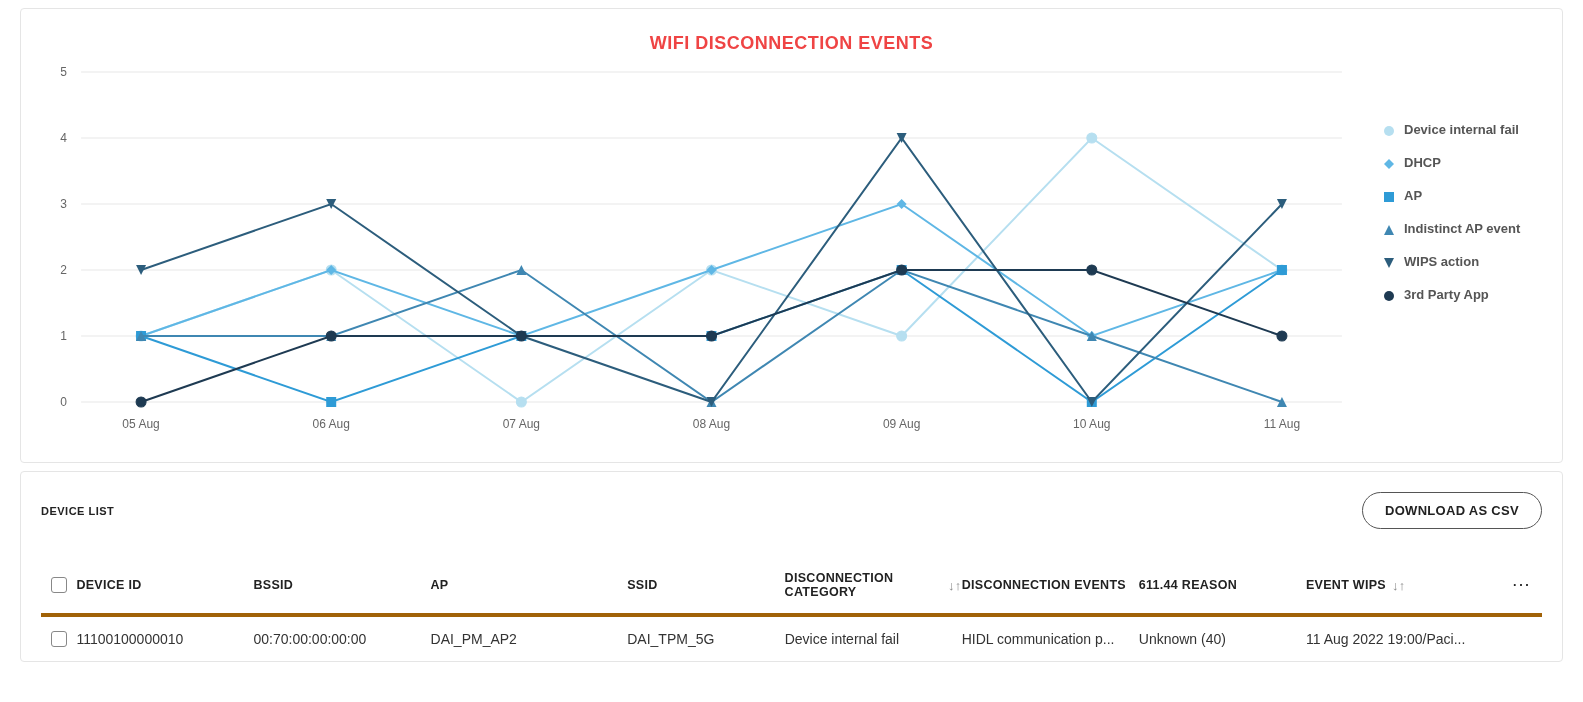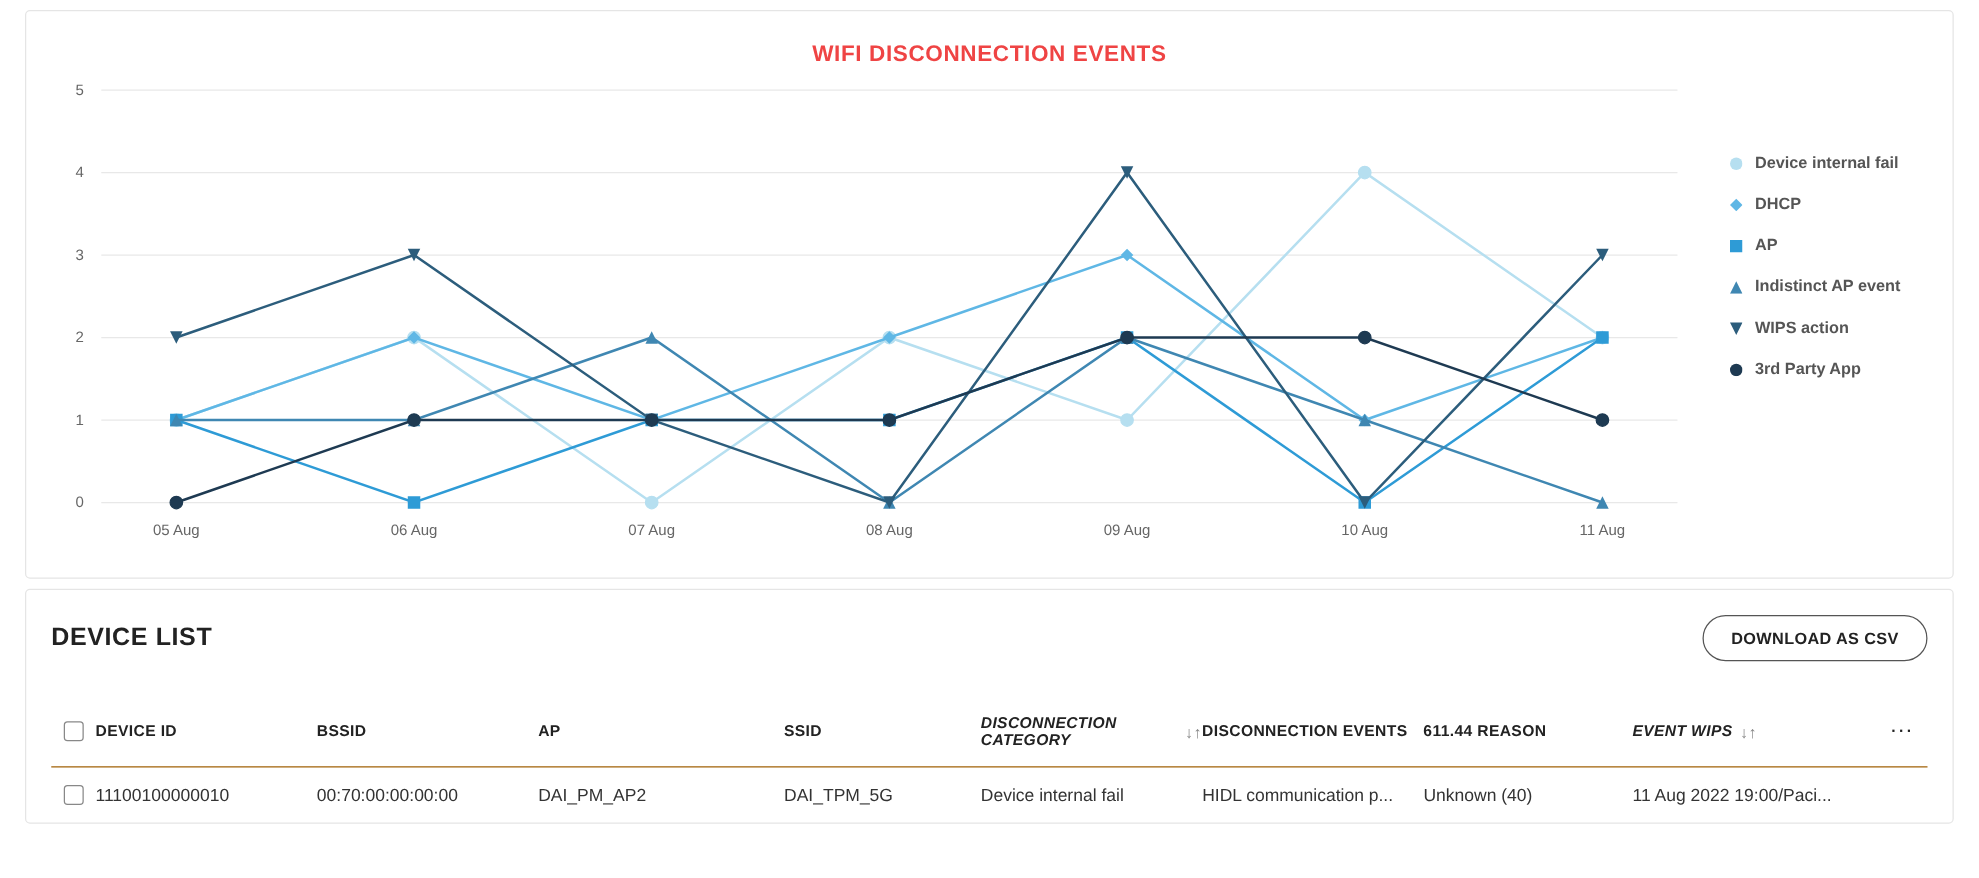--- a/index.html
+++ b/index.html
@@ -64,21 +64,21 @@
   .list-panel {
     padding: 20px 20px 0 20px;
   }
   .list-header {
     display: flex;
     align-items: center;
     justify-content: space-between;
     margin-bottom: 28px;
   }
   .list-title {
-    font-size: 20px;
+    font-size: 11px;
     font-weight: 700;
     letter-spacing: 0.5px;
   }
   .buttons { display: flex; gap: 12px; }
   .btn {
     border: 1px solid #555;
     background: #fff;
     border-radius: 24px;
     padding: 10px 22px;
     font-size: 13px;
@@ -90,41 +90,41 @@
   }
   .table {
     width: 100%;
   }
   .thead, .trow {
     display: flex;
     align-items: center;
     padding: 14px 0;
   }
   .thead {
-    border-bottom: 1px solid #a16207;
+    border-bottom: 4px solid #a16207;
     font-weight: 700;
     font-size: 12.5px;
     letter-spacing: 0.3px;
     color: #222;
   }
   .trow {
     font-size: 14px;
     color: #333;
   }
   .col-check { width: 36px; display:flex; justify-content:center; }
   .col-device { width: 180px; }
   .col-bssid { width: 180px; }
   .col-ap { width: 200px; }
   .col-ssid { width: 160px; }
   .col-cat { width: 180px; }
   .col-event { width: 180px; }
   .col-reason { width: 170px; }
   .col-time { width: 200px; }
   .col-more { width: 40px; text-align:center; font-weight:700; letter-spacing:2px; cursor:pointer;}
-  .th-flex { display:flex; align-items:center; gap:6px;font-style:italic;}
+  .th-flex { display:flex; align-items:center; gap:6px;}
   .sort-icon { font-size: 13px; color:#888; cursor:pointer; }
   .checkbox {
     width: 16px; height: 16px;
     border: 1.5px solid #888;
     border-radius: 3px;
     cursor: pointer;
   }
   .ellipsis {
     white-space: nowrap; overflow: hidden; text-overflow: ellipsis;
     padding-right: 8px;

